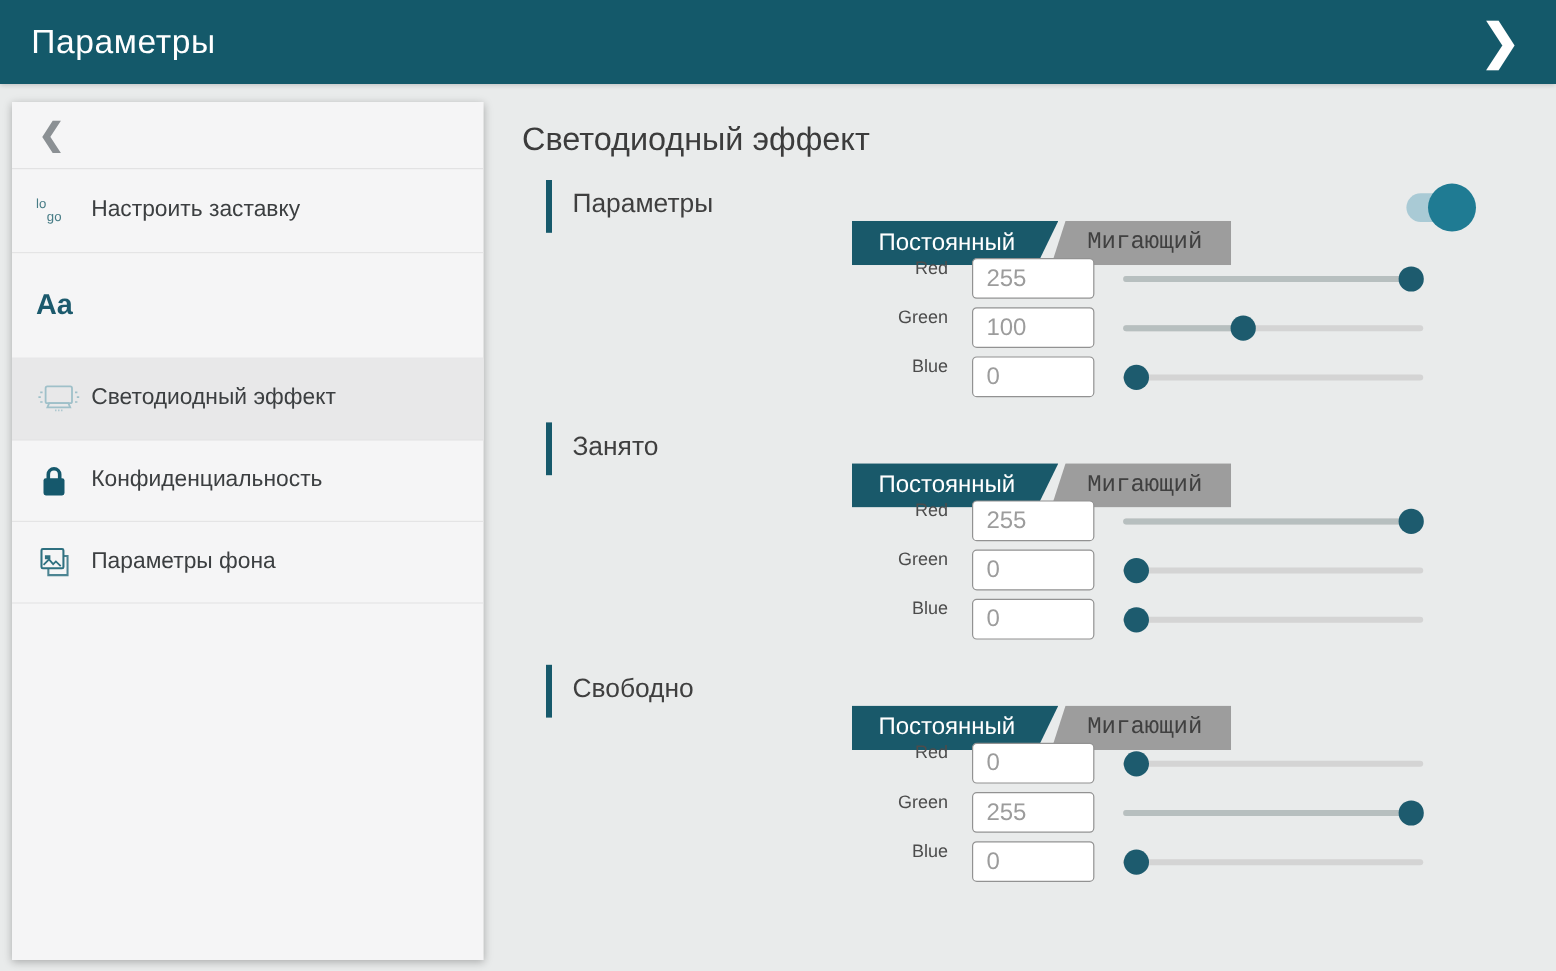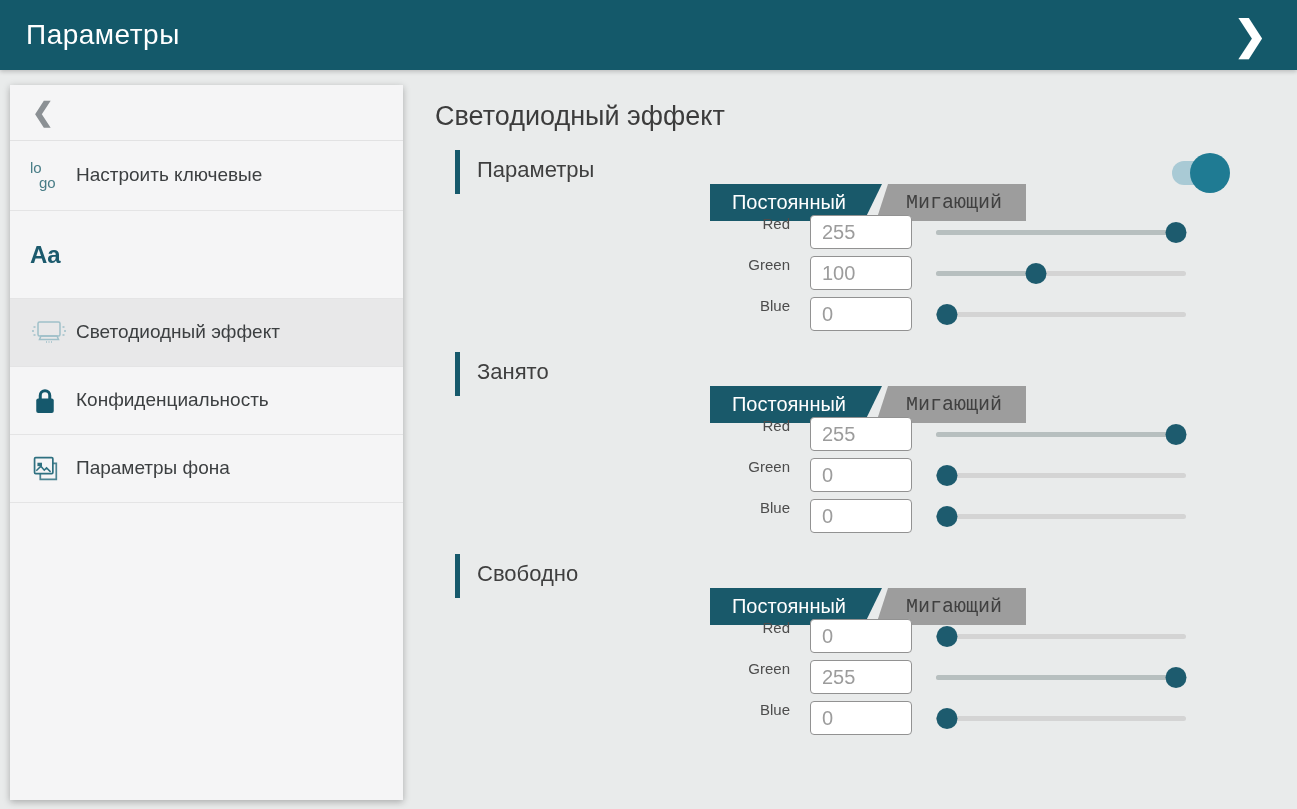--- a/index.html
+++ b/index.html
@@ -38,21 +38,21 @@
     display:flex; align-items:center; padding:0 16px 0 20px;
     border-bottom:1px solid #e4e4e5; cursor:pointer;
   }
   .side-item.selected { background:#e8e8e9; }
   .side-item .icon-box {
     width:46px; flex-shrink:0; display:flex; align-items:center; justify-content:flex-start;
   }
   .side-item .item-label { font-size:19px; color:#3c3f41; line-height:1.3; max-width:235px; }
   .h70 { height:70px; } .h88 { height:88px; } .h68 { height:68px; }
 
-  .logo-icon { font-size:15px; color:#477c86; line-height:.95; font-weight:500; }
+  .logo-icon { font-size:11px; color:#477c86; line-height:.95; font-weight:500; }
   .logo-icon .l2 { margin-left:9px; display:block; }
   .aa-icon { font-size:24px; font-weight:bold; color:#1c5a6d; }
 
   
   .main-title {
     position:absolute; left:435px; top:101px;
     font-size:27px; color:#3c3c3c; font-weight:400;
   }
   .section { position:absolute; left:455px; width:790px; height:186px; }
   .sec-1 { top:148px; } .sec-2 { top:350px; } .sec-3 { top:552px; }
@@ -126,21 +126,21 @@
     <span class="sidebar-back-icon">❮</span>
   </div>
 
   <div class="side-item h70">
     <span class="icon-box">
       <span class="logo-icon">
         <span class="l1">lo</span>
         <span class="l2">go</span>
       </span>
     </span>
-    <span class="item-label">Настроить ключевые</span>
+    <span class="item-label">Настроить заставку</span>
   </div>
 
   <div class="side-item h88">
     <span class="icon-box">
       <span class="aa-icon">Aa</span>
     </span>
   </div>
 
   <div class="side-item h68 selected">
     <span class="icon-box">

